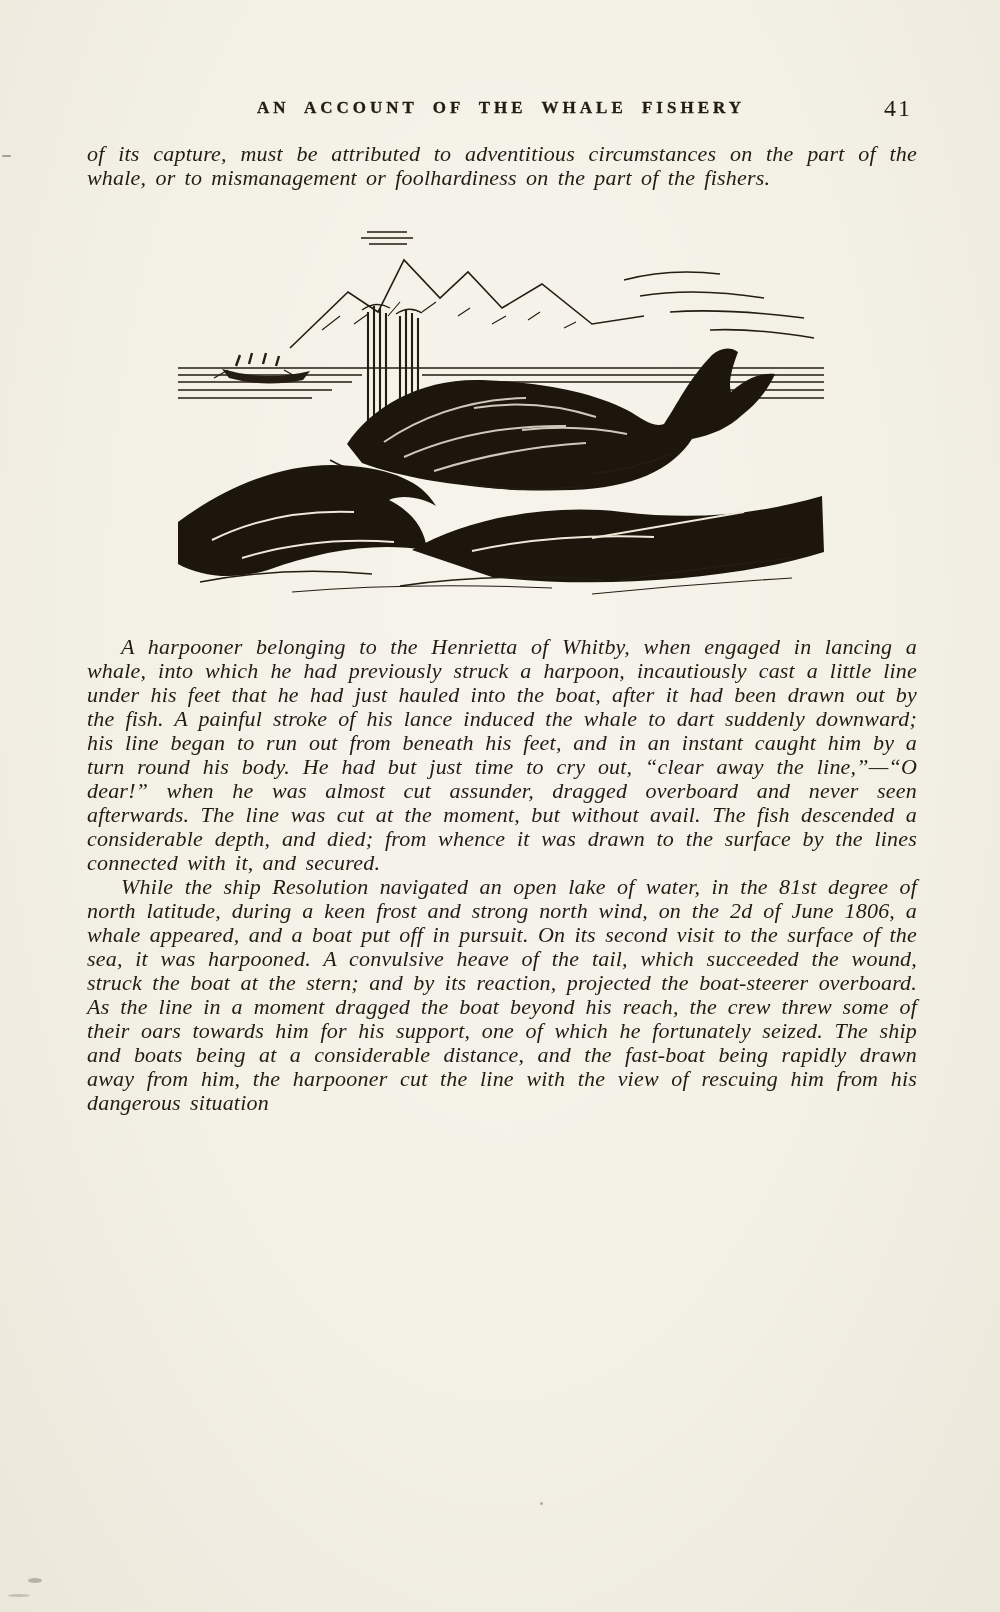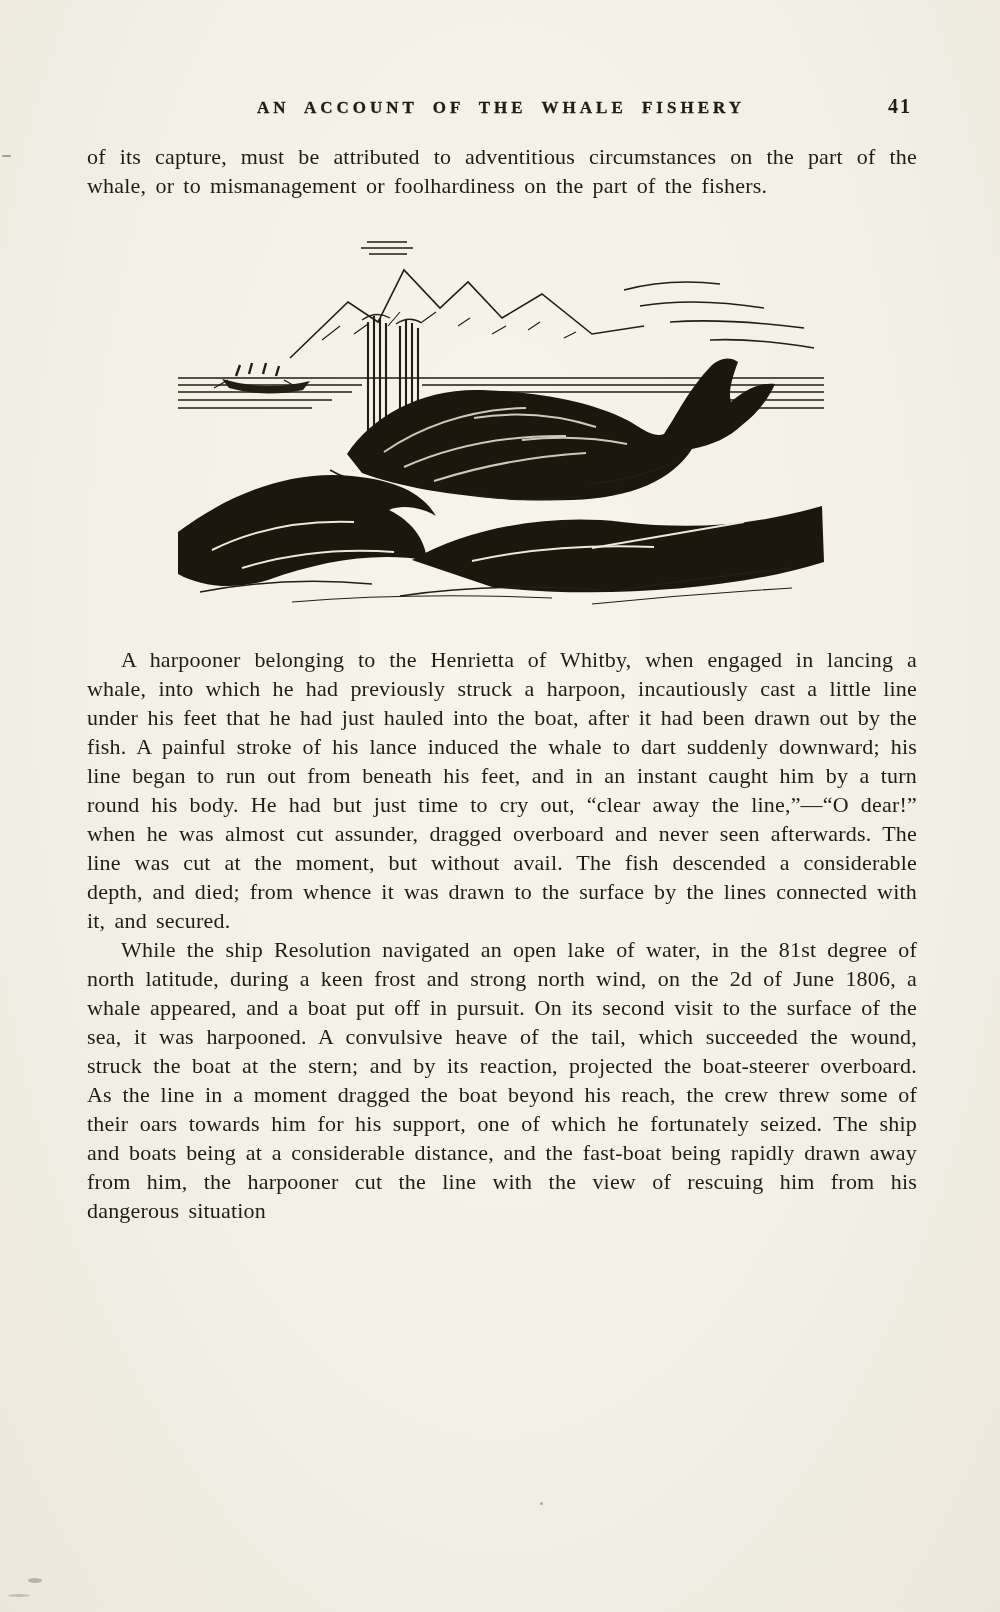--- a/index.html
+++ b/index.html
@@ -16,27 +16,27 @@
   .running-head{
     position:absolute;top:98px;left:86px;right:84px;
     text-align:center;
   }
   .head-title{
     font-weight:bold;font-size:17px;letter-spacing:4px;word-spacing:7px;
     -webkit-text-stroke:0.3px #221c13;
   }
   .page-num{
     position:absolute;right:4px;top:-3px;
-    font-weight:bold;font-size:20px;letter-spacing:2px;
+    font-weight:normal;font-size:24px;letter-spacing:2px;
   }
   .body-text{position:absolute;left:87px;right:83px;top:142px;}
   .para{
     margin:0;text-align:justify;
-    font-size:22px;line-height:29px;
-    word-spacing:3.5px;letter-spacing:0.2px;
+    font-size:22px;line-height:24px;
+    word-spacing:3.5px;letter-spacing:0.2px;font-style:italic;
   }
   .para.indent{text-indent:34px;}
   .para.p2{margin-top:30px;}
   .engraving{
     margin:30px auto 0;width:660px;height:385px;display:block;
   }
   .speck{position:absolute;background:#6b6455;border-radius:50%;opacity:.55;}
   .speck.a{left:2px;top:155px;width:9px;height:2px;border-radius:1px;}
   .speck.b{left:28px;top:1578px;width:14px;height:5px;opacity:.4;}
   .speck.c{left:8px;top:1594px;width:22px;height:3px;opacity:.3;}

